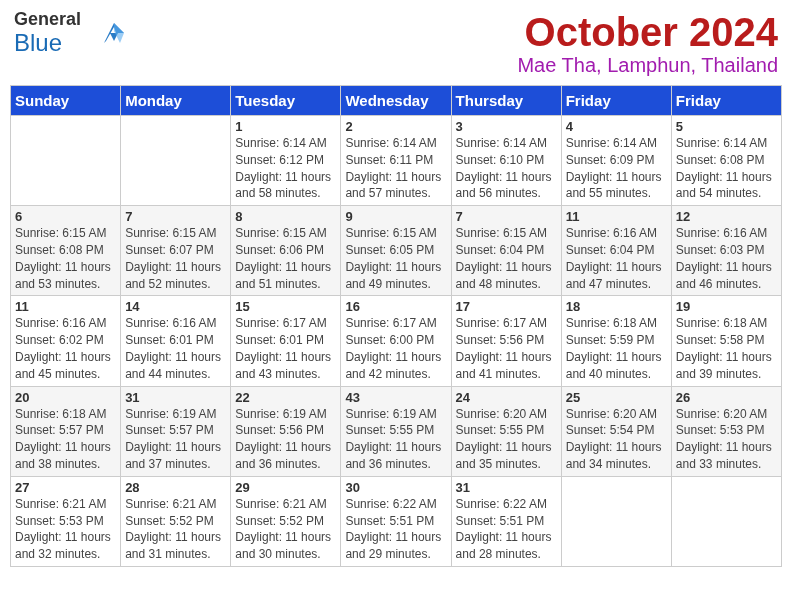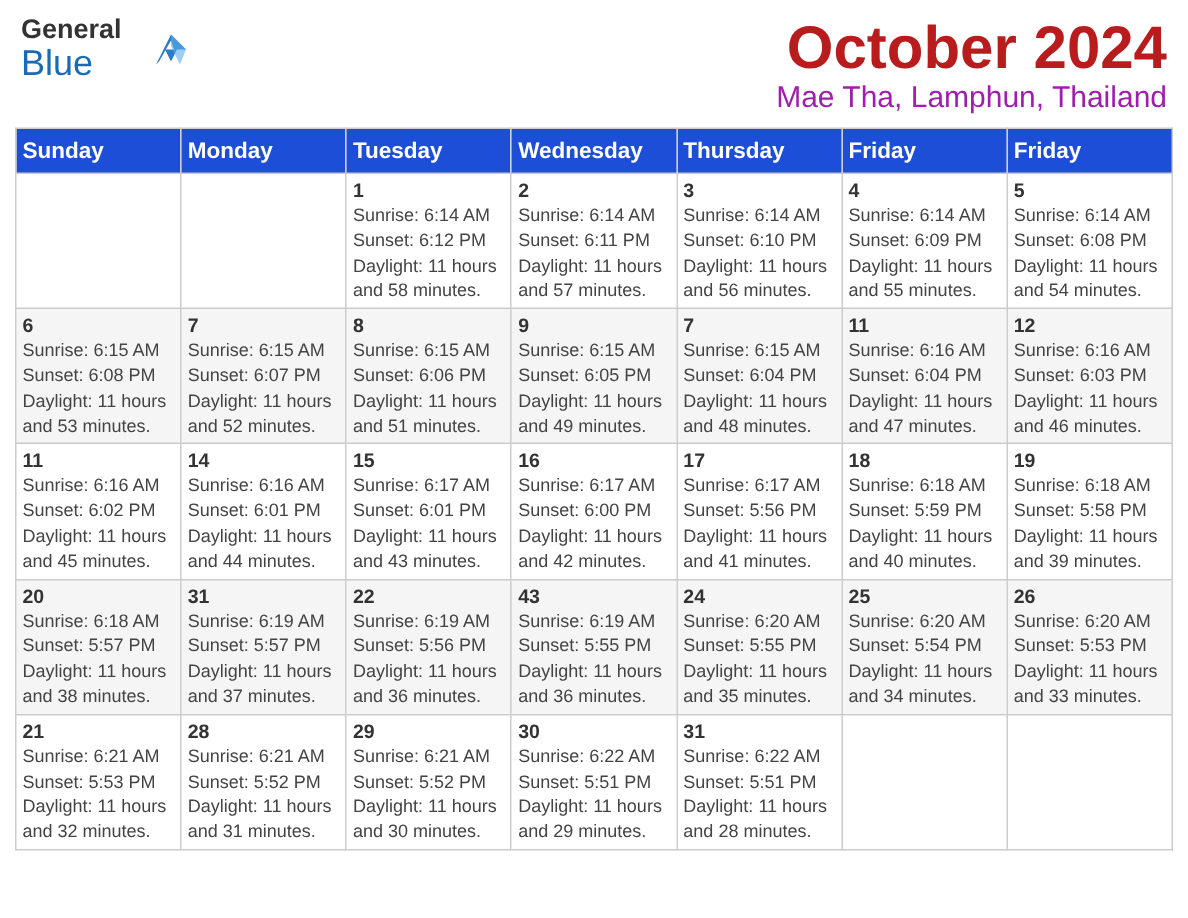--- a/index.html
+++ b/index.html
@@ -290,21 +290,21 @@
         </td>
         <td>
           <span class="day-num">26</span>
           <div class="day-info">Sunrise: 6:20 AM
 Sunset: 5:53 PM
 Daylight: 11 hours and 33 minutes.</div>
         </td>
       </tr>
       <tr>
         <td>
-          <span class="day-num">21</span>
+          <span class="day-num">27</span>
           <div class="day-info">Sunrise: 6:21 AM
 Sunset: 5:53 PM
 Daylight: 11 hours and 32 minutes.</div>
         </td>
         <td>
           <span class="day-num">28</span>
           <div class="day-info">Sunrise: 6:21 AM
 Sunset: 5:52 PM
 Daylight: 11 hours and 31 minutes.</div>
         </td>

